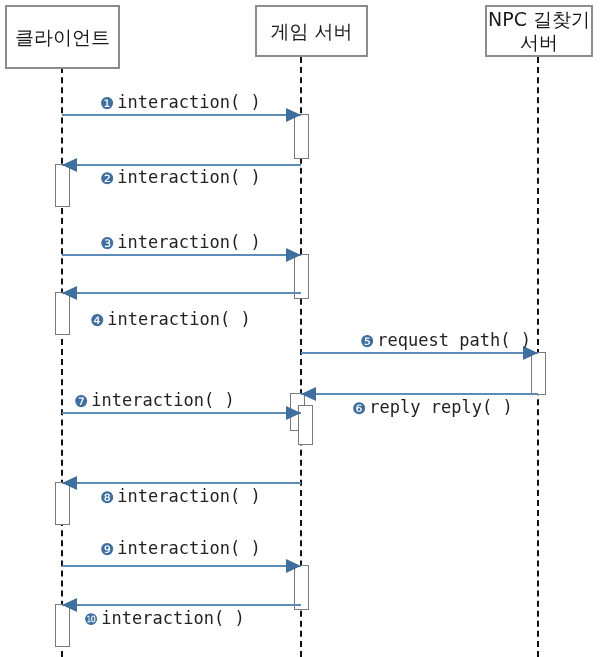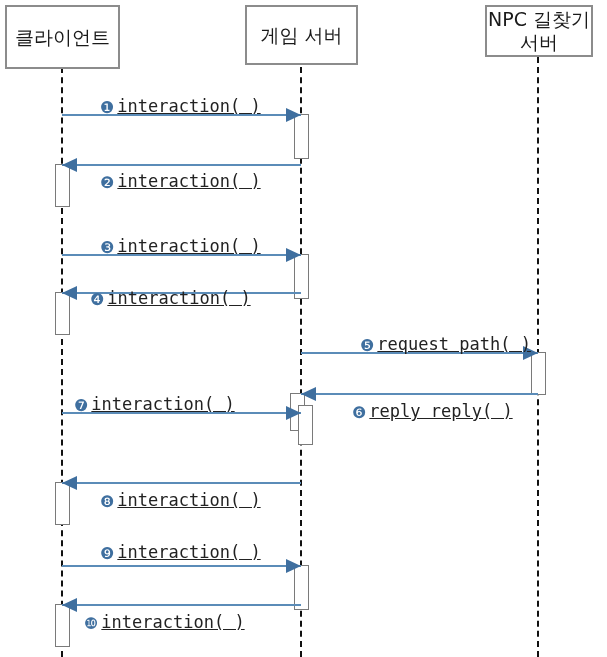--- a/index.html
+++ b/index.html
@@ -72,23 +72,22 @@
   .arrowhead.left {
     border-right: 15px solid #3f6f9f;
   }
 
   
   .msg-label {
     position: absolute;
     white-space: nowrap;
     font-family: "DejaVu Sans Mono", monospace;
     font-size: 17px;
-    line-height: 29px;
+    line-height: 21px;
     color: #222222;
-    text-decoration: underline;
   }
   .msg-num {
     display: inline-block;
     font-family: "DejaVu Sans", sans-serif;
     font-size: 16px;
     color: #3f6f9f;
     margin-right: 3px;
     vertical-align: -1px;
   }
 </style>
@@ -118,21 +117,21 @@
       <div class="arrowhead right" style="top: 108px; left: 286px;"></div>
       <div class="msg-label" style="left: 100px; top: 92px;"><span class="msg-num">❶</span><span>interaction( )</span></div>
       <div class="msg-line" style="left: 62px; width: 239px; top: 164px;"></div>
       <div class="arrowhead left" style="top: 158px; left: 62px;"></div>
       <div class="msg-label" style="left: 100px; top: 167px;"><span class="msg-num">❷</span><span>interaction( )</span></div>
       <div class="msg-line" style="left: 62px; width: 239px; top: 254px;"></div>
       <div class="arrowhead right" style="top: 248px; left: 286px;"></div>
       <div class="msg-label" style="left: 100px; top: 232px;"><span class="msg-num">❸</span><span>interaction( )</span></div>
       <div class="msg-line" style="left: 62px; width: 239px; top: 292px;"></div>
       <div class="arrowhead left" style="top: 286px; left: 62px;"></div>
-      <div class="msg-label" style="left: 90px; top: 284px;"><span class="msg-num">❹</span><span>interaction( )</span></div>
+      <div class="msg-label" style="left: 90px; top: 309px;"><span class="msg-num">❹</span><span>interaction( )</span></div>
       <div class="msg-line" style="left: 301px; width: 237px; top: 352px;"></div>
       <div class="arrowhead right" style="top: 346px; left: 523px;"></div>
       <div class="msg-label" style="left: 360px; top: 330px;"><span class="msg-num">❺</span><span>request path( )</span></div>
       <div class="msg-line" style="left: 301px; width: 237px; top: 393px;"></div>
       <div class="arrowhead left" style="top: 387px; left: 301px;"></div>
       <div class="msg-label" style="left: 352px; top: 397px;"><span class="msg-num">❻</span><span>reply reply( )</span></div>
       <div class="msg-line" style="left: 62px; width: 239px; top: 412px;"></div>
       <div class="arrowhead right" style="top: 406px; left: 286px;"></div>
       <div class="msg-label" style="left: 74px; top: 390px;"><span class="msg-num">❼</span><span>interaction( )</span></div>
       <div class="msg-line" style="left: 62px; width: 239px; top: 482px;"></div>
@@ -140,17 +139,17 @@
       <div class="msg-label" style="left: 100px; top: 486px;"><span class="msg-num">❽</span><span>interaction( )</span></div>
       <div class="msg-line" style="left: 62px; width: 239px; top: 565px;"></div>
       <div class="arrowhead right" style="top: 559px; left: 286px;"></div>
       <div class="msg-label" style="left: 100px; top: 538px;"><span class="msg-num">❾</span><span>interaction( )</span></div>
       <div class="msg-line" style="left: 62px; width: 239px; top: 604px;"></div>
       <div class="arrowhead left" style="top: 598px; left: 62px;"></div>
       <div class="msg-label" style="left: 84px; top: 608px;"><span class="msg-num">❿</span><span>interaction( )</span></div>
     </div>
   <div id="layer-actors">
       <div class="actor-box" style="left: 5px; top: 5px; width: 115px; height: 64px;">클라이언트</div>
-      <div class="actor-box" style="left: 245px; top: 5px; width: 113px; height: 60px;">게임 서버</div>
+      <div class="actor-box" style="left: 255px; top: 5px; width: 113px; height: 52px;">게임 서버</div>
       <div class="actor-box" style="left: 485px; top: 5px; width: 108px; height: 52px;">NPC 길찾기
 서버</div>
     </div>
 </div>
 
 </body></html>

